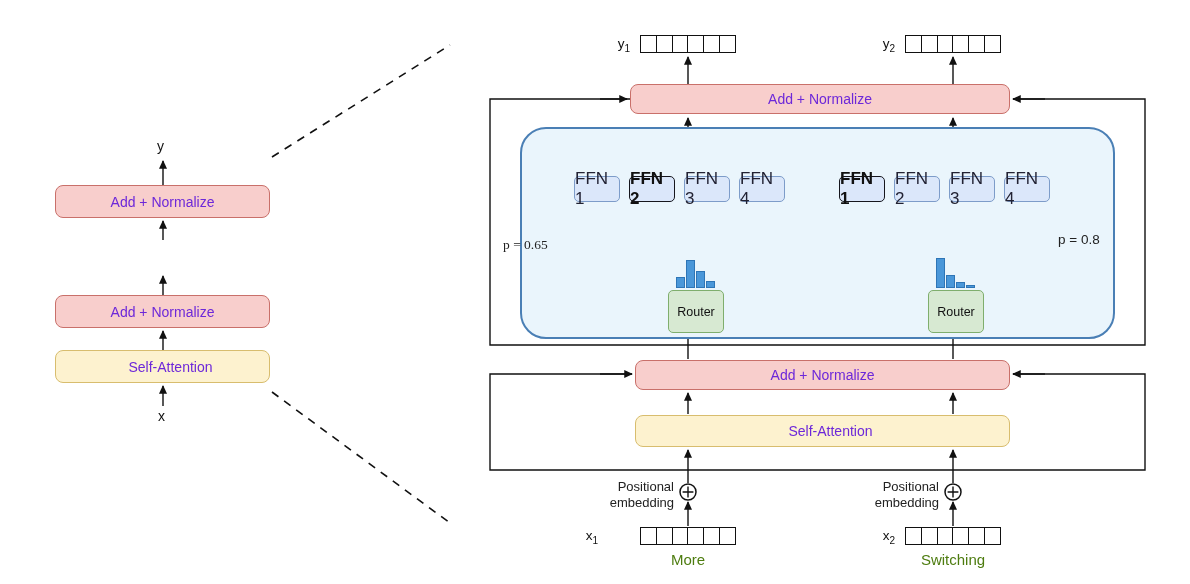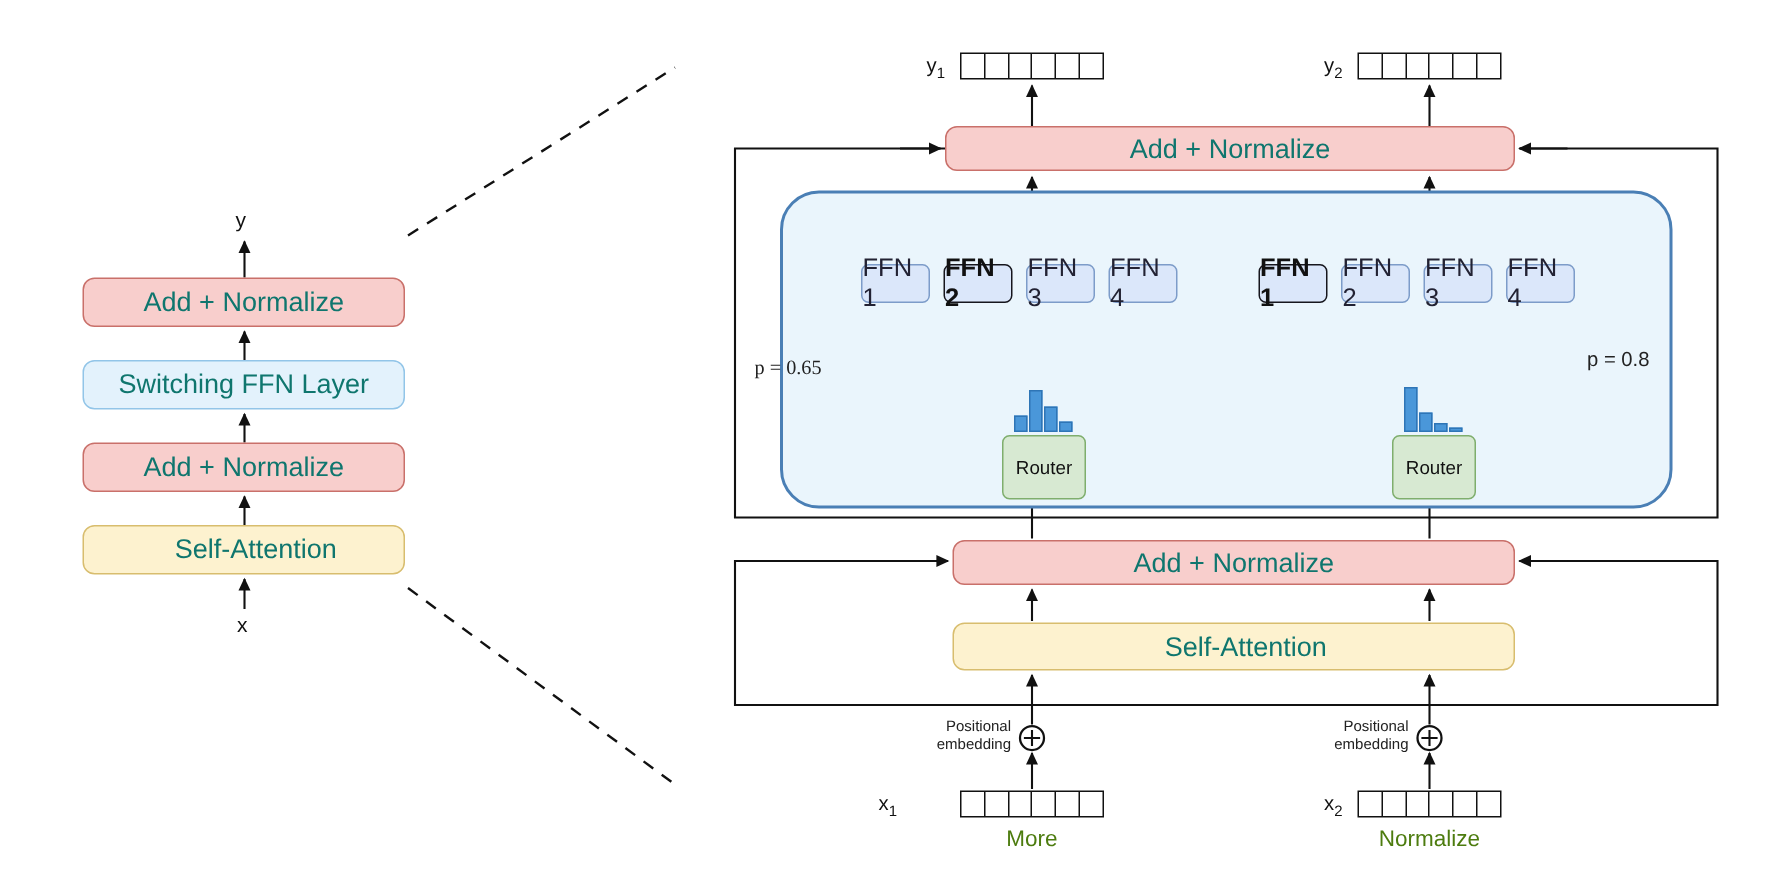--- a/index.html
+++ b/index.html
@@ -2,21 +2,21 @@
 <html style="--addnorm-fill: #f8cecc; --addnorm-border: #c9706a; --selfattn-fill: #fdf2cf; --selfattn-border: #d8bd6e; --switch-fill: #e3f2fc; --switch-border: #92c5e8; --container-fill: #eaf5fc; --container-border: #4a7fb5; --ffn-fill: #dbe7fa; --ffn-border: #7d9cc9; --router-fill: #d7e9d2; --router-border: #7fae6d; --hist-bar: #4a97d9;"><head>
 <meta charset="utf-8">
 <style>
   html,body{margin:0;padding:0;background:#fff;}
   #canvas{
     position:relative;width:1190px;height:584px;background:#ffffff;
     font-family:"Liberation Sans", sans-serif;color:#111;overflow:hidden;
   }
   .box{
     position:absolute;display:flex;align-items:center;justify-content:center;
-    font-size:18px;color:#0f766e;border-radius:8px;border:1.3px solid;box-sizing:border-box;
+    font-size:14px;color:#6d28d9;border-radius:8px;border:1.3px solid;box-sizing:border-box;
     text-align:center;
   }
   .red{background:var(--addnorm-fill,#f8cecc);border-color:var(--addnorm-border,#c9706a);}
   .yellow{background:var(--selfattn-fill,#fdf2cf);border-color:var(--selfattn-border,#d8bd6e);padding-left:16px;}
   .lightblue{background:var(--switch-fill,#e3f2fc);border-color:var(--switch-border,#92c5e8);}
   .container-big{
     position:absolute;background:var(--container-fill,#eaf5fc);
     border:2.5px solid var(--container-border,#4a7fb5);border-radius:26px;box-sizing:border-box;
   }
   .ffn{
@@ -32,21 +32,21 @@
   }
   .token-box{
     position:absolute;display:flex;background:#fff;border:1.6px solid #111;box-sizing:border-box;
   }
   .token-box span{flex:1;border-right:1.3px solid #111;}
   .token-box span:last-child{border-right:none;}
   .tok-label{position:absolute;font-size:13.5px;width:22px;text-align:right;}
   .tok-label sub{font-size:10px;}
   .plabel{position:absolute;font-size:13.5px;color:#222;}
   .posemb{
-    position:absolute;font-size:10px;line-height:1.2;text-align:right;width:74px;color:#222;
+    position:absolute;font-size:13px;line-height:1.2;text-align:right;width:74px;color:#222;
   }
   .caption{position:absolute;font-size:15px;text-align:center;width:96px;color:#4d7c0f;}
   .axis-label{position:absolute;font-size:14px;color:#111;}
   .hist{position:absolute;display:flex;align-items:flex-end;gap:1px;}
   .hist span{width:9px;background:var(--hist-bar,#4a97d9);border:1px solid #2e75b6;box-sizing:border-box;display:block;}
   svg.layer{position:absolute;left:0;top:0;}
   .dashline{stroke:#111;stroke-width:1.6;stroke-dasharray:8 7;fill:none;}
   .solid{stroke:#111;stroke-width:1.4;fill:none;}
   .dashloop{stroke:#111;stroke-width:1.4;stroke-dasharray:5 4;fill:none;}
   .sym{stroke:#111;stroke-width:1.5;fill:#fff;}
@@ -138,21 +138,20 @@
     <g>
       <path class="solid" d="M953,483 L953,450" marker-end="url(#arr)"></path>
       <circle class="sym" cx="953" cy="492" r="8"></circle>
       <path class="solid" d="M953,486.6 L953,497.4 M947.6,492 L958.4,492"></path>
       <path class="solid" d="M953,526 L953,502" marker-end="url(#arr)"></path>
     </g>
   </svg>
 
   <div class="axis-label" style="left:157px;top:138px;">y</div>
   <div class="box red" style="left:55px;top:185px;width:215px;height:33px;">Add + Normalize</div>
-  <div class="box lightblue" style="left:55px;top:240px;width:215px;height:33px;">Switching FFN Layer</div>
   <div class="box red" style="left:55px;top:295px;width:215px;height:33px;">Add + Normalize</div>
   <div class="box yellow" style="left:55px;top:350px;width:215px;height:33px;">Self-Attention</div>
   <div class="axis-label" style="left:158px;top:408px;">x</div>
 
   <div class="tok-label" style="left:608px;top:36px;">
     <span>y</span><sub>1</sub>
   </div>
   <div class="token-box" style="left:640px;top:35px;width:96px;height:18px;">
       <span></span>
       <span></span>
@@ -230,15 +229,15 @@
   <div class="token-box" style="left:905px;top:527px;width:96px;height:18px;">
       <span></span>
       <span></span>
       <span></span>
       <span></span>
       <span></span>
       <span></span>
     </div>
 
   <div class="caption" style="left:640px;top:551px;">More</div>
-  <div class="caption" style="left:905px;top:551px;">Normalize</div>
+  <div class="caption" style="left:905px;top:551px;">Switching</div>
 
 </div>
 
 </body></html>

